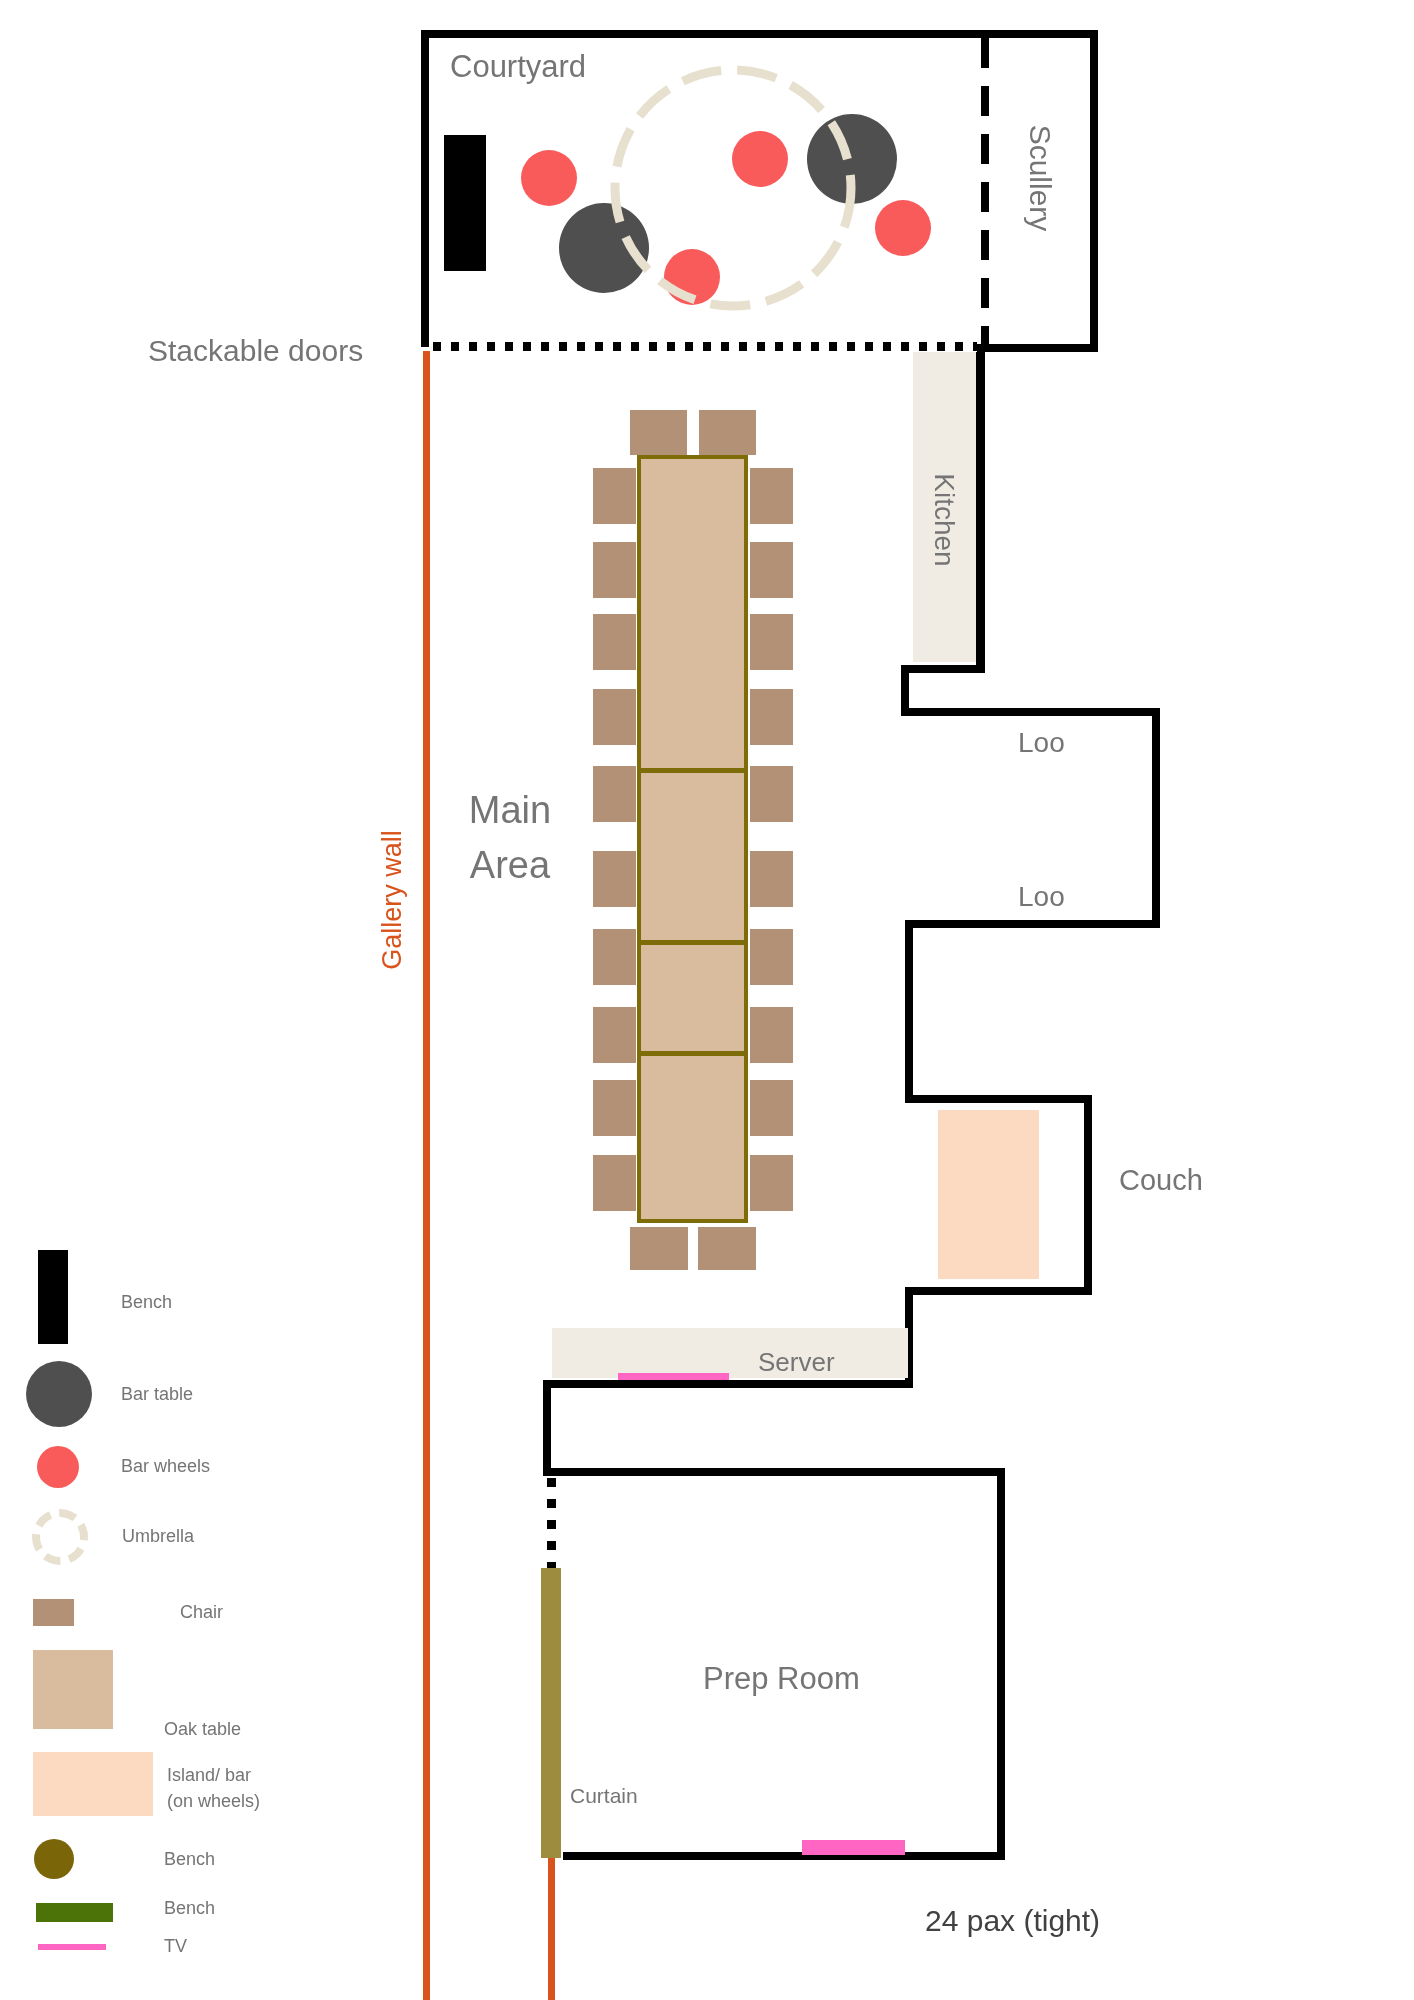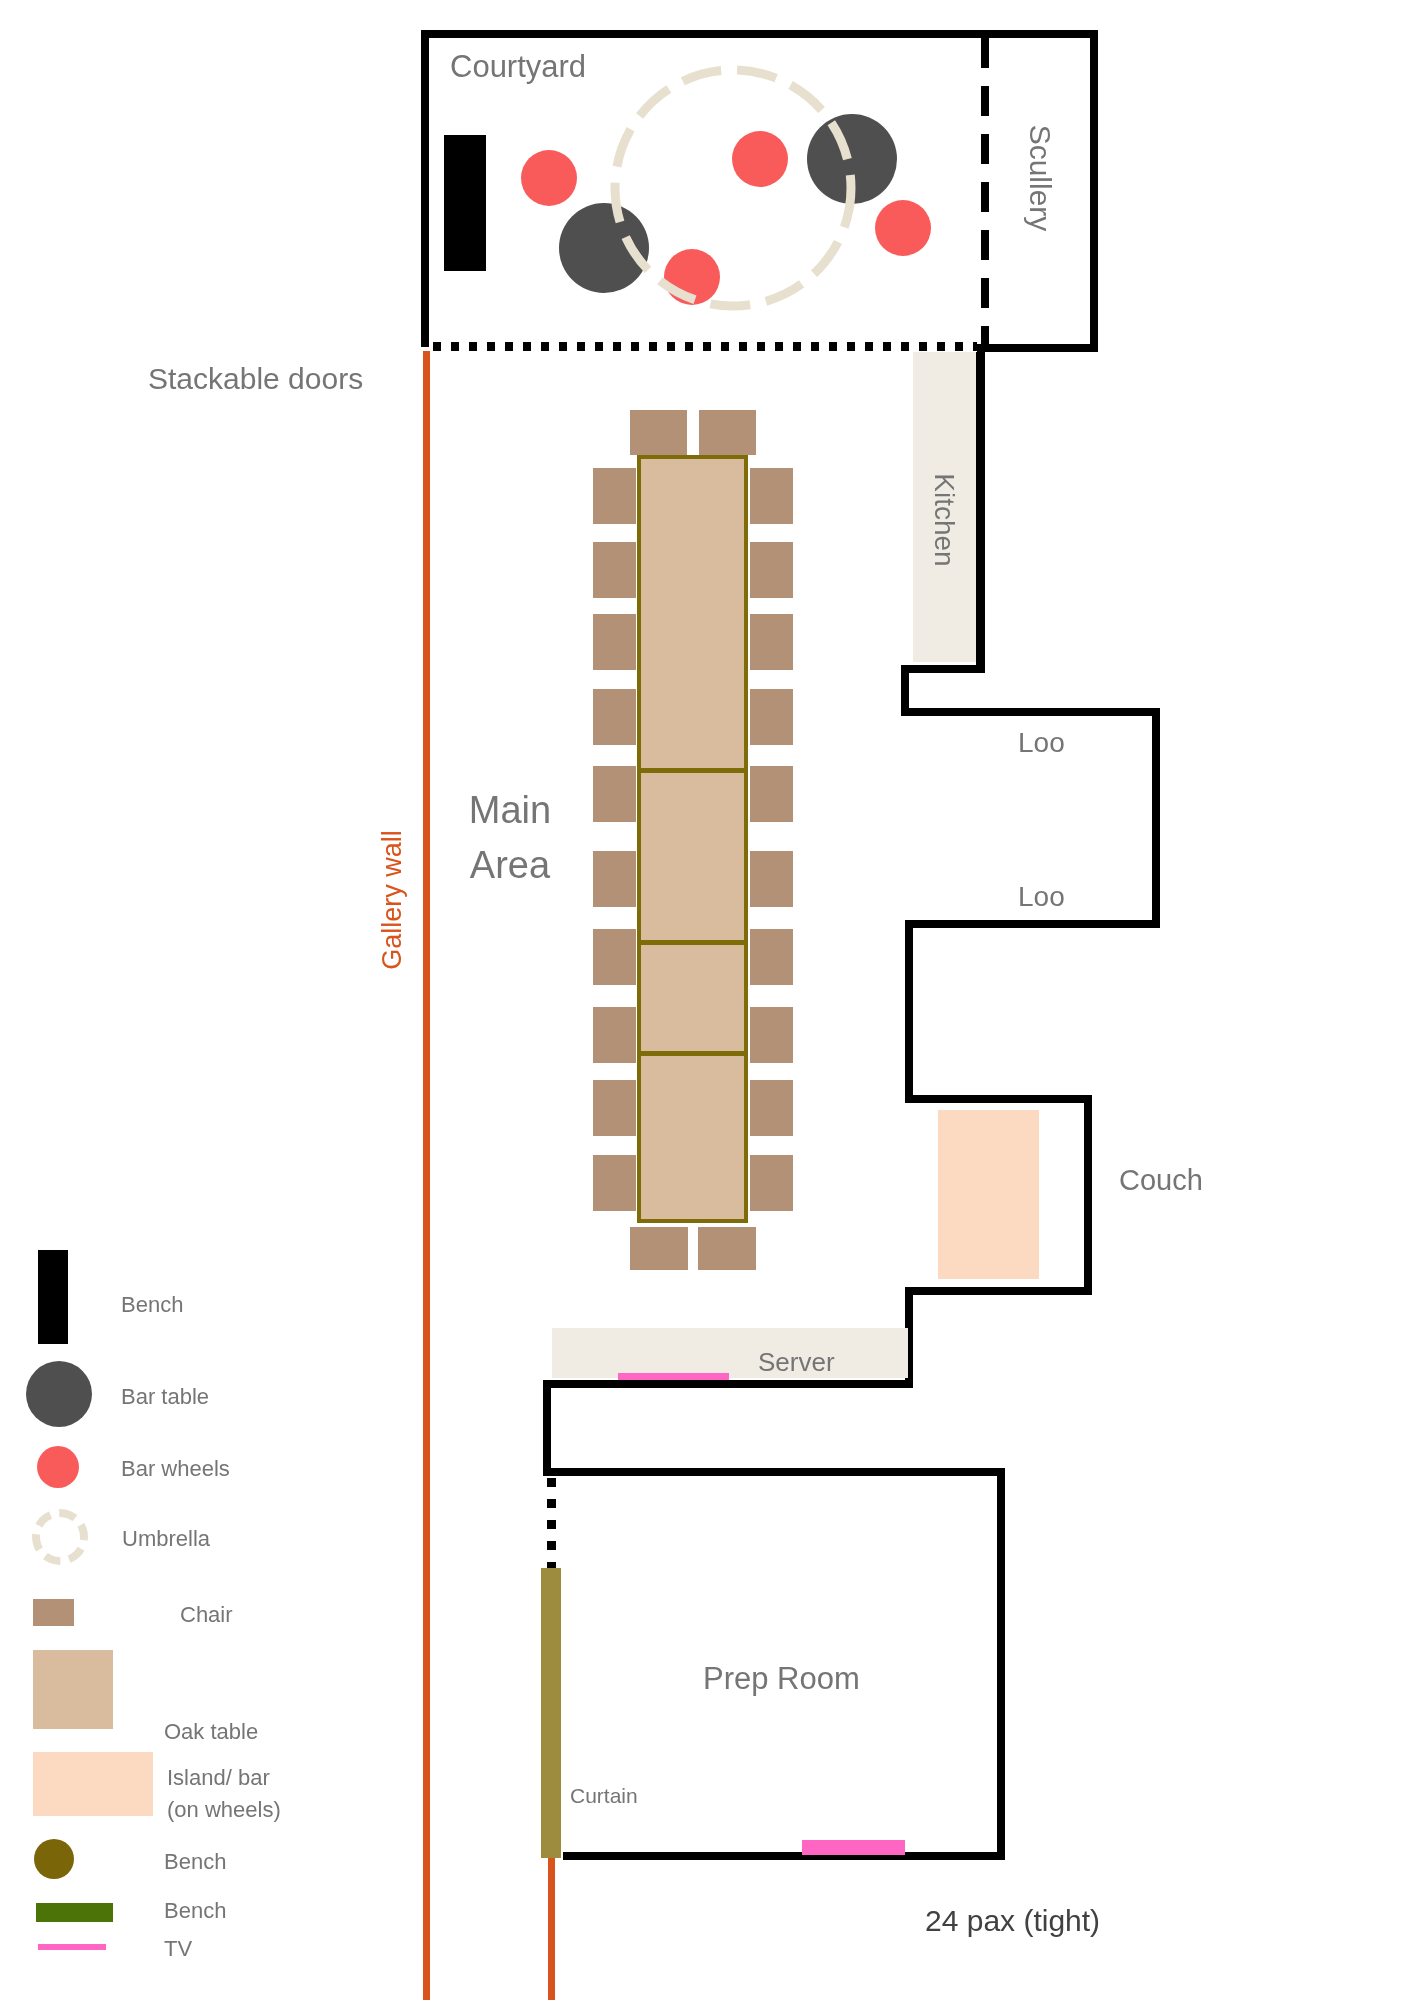--- a/index.html
+++ b/index.html
@@ -24,21 +24,21 @@
     background:repeating-linear-gradient(180deg,#000 0 30px,transparent 30px 48px);
   }
   .dots-h{
     position:absolute;height:9px;
     background:repeating-linear-gradient(90deg,#000 0 8px,transparent 8px 18px);
   }
   .dots-v{
     position:absolute;width:9px;
     background:repeating-linear-gradient(180deg,#000 0 9px,transparent 9px 21px);
   }
-  .legend-label{position:absolute;color:#757575;font-size:22px;}
+  .legend-label{position:absolute;color:#757575;font-size:18px;}
 </style>
 </head>
 <body>
 
 <div id="plan">
 
   <div class="wall" style="left:421px;top:30px;width:677px;height:8px;"></div>
   <div class="wall" style="left:421px;top:30px;width:8px;height:317px;"></div>
   <div class="wall" style="left:1090px;top:30px;width:8px;height:322px;"></div>
   <div class="dash-v" style="left:981px;top:38px;height:306px;"></div>
@@ -51,21 +51,21 @@
   <div class="circle" style="left:521px;top:150px;width:56px;height:56px;background:#F95B5B;"></div>
   <div class="circle" style="left:664px;top:249px;width:56px;height:56px;background:#F95B5B;"></div>
   <div class="circle" style="left:732px;top:131px;width:56px;height:56px;background:#F95B5B;"></div>
   <div class="circle" style="left:875px;top:200px;width:56px;height:56px;background:#F95B5B;"></div>
   <svg class="abs" style="left:606px;top:61px;" width="254" height="254" viewBox="0 0 254 254">
     <circle cx="127" cy="127" r="118" fill="none" stroke="#E8E0CF" stroke-width="9" stroke-dasharray="40 16"></circle>
   </svg>
 
   <div class="label" style="left:450px;top:48px;font-size:31px;">Courtyard</div>
   <div class="label center-rot" style="left:1040px;top:178px;font-size:30px;">Scullery</div>
-  <div class="label" style="left:148px;top:333px;font-size:30px;margin-top:28px;">Stackable doors</div>
+  <div class="label" style="left:148px;top:333px;font-size:30px;">Stackable doors</div>
 
   <div class="abs" style="left:423px;top:351px;width:7px;height:1649px;background:#D9531C;"></div>
   <div class="label center-rot-ccw" style="left:392px;top:900px;font-size:27px;color:#D9531C;">Gallery wall</div>
 
   <div class="beige" style="left:913px;top:352px;width:63px;height:310px;"></div>
   <div class="wall" style="left:976px;top:352px;width:9px;height:313px;"></div>
   <div class="wall" style="left:901px;top:665px;width:84px;height:8px;"></div>
   <div class="wall" style="left:901px;top:665px;width:8px;height:51px;"></div>
   <div class="label center-rot" style="left:944px;top:520px;font-size:28px;">Kitchen</div>
 

